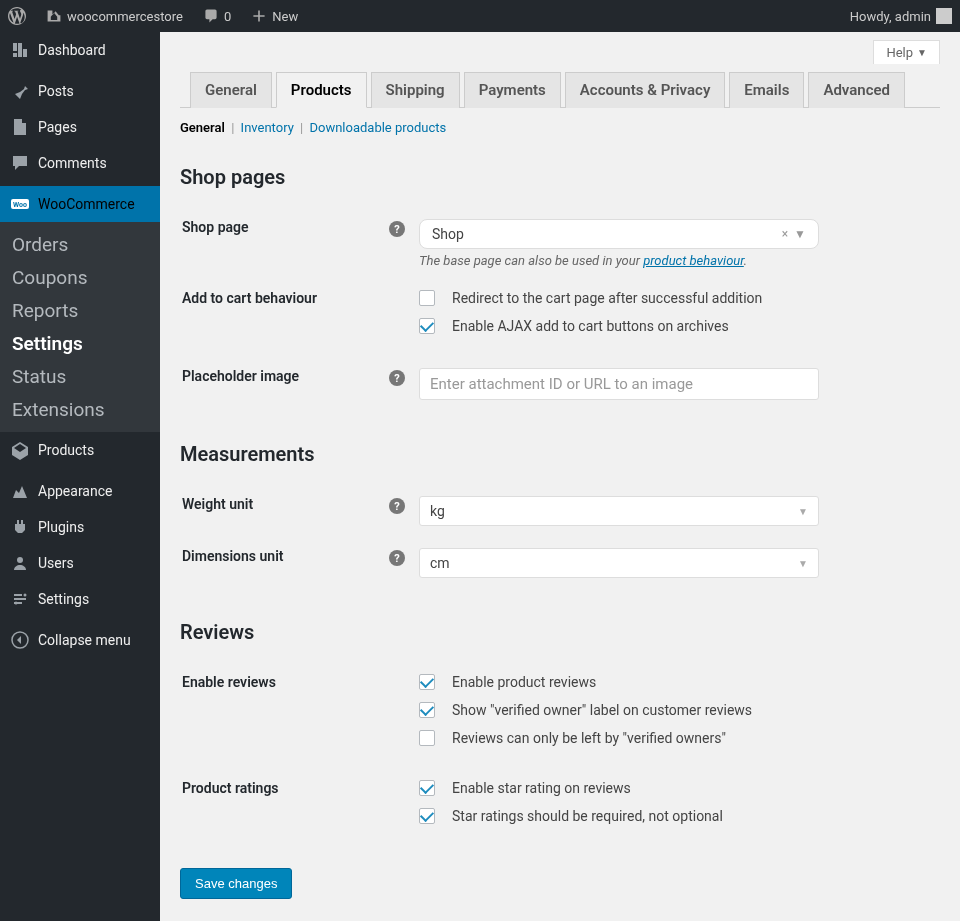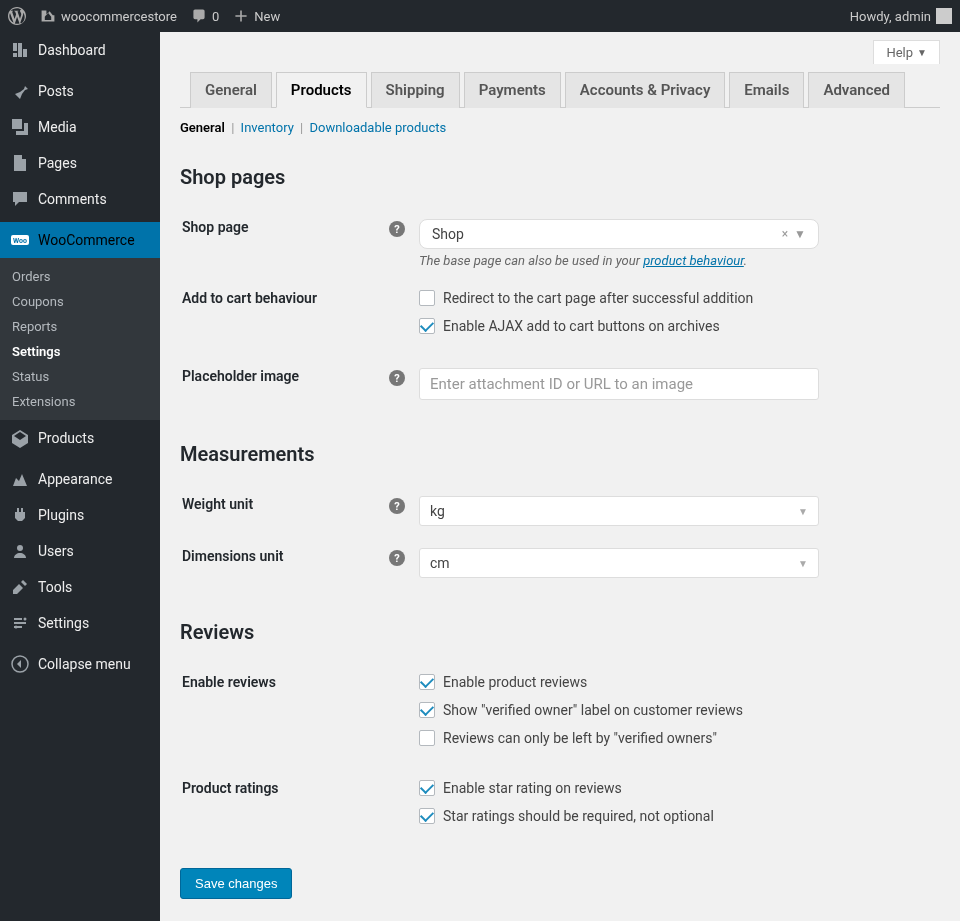--- a/index.html
+++ b/index.html
@@ -1,37 +1,37 @@
 <!DOCTYPE html>
 <html><head>
 <meta charset="utf-8">
 <style>
 * { box-sizing: border-box; margin: 0; padding: 0; }
 body { font-family: -apple-system, BlinkMacSystemFont, "Segoe UI", Roboto, sans-serif; font-size: 13px; color: #444; background: #f1f1f1; width: 960px; height: 921px; overflow: hidden; }
 
 
 .adminbar { background: #23282d; color: #ccc; height: 32px; display: flex; align-items: center; padding: 0 8px; justify-content: space-between; }
-.adminbar-left, .adminbar-right { display: flex; align-items: center; gap: 14px; }
+.adminbar-left, .adminbar-right { display: flex; align-items: center; gap: 20px; }
 .adminbar a, .adminbar span { color: #ccc; font-size: 13px; display: flex; align-items: center; gap: 5px; cursor: pointer; }
 .adminbar svg { fill: #aaa; }
 .avatar-sq { width: 16px; height: 16px; background: #ccc; display: inline-block; }
 
 
 .wrap { display: flex; height: 921px; }
 .sidebar { width: 160px; background: #23282d; color: #eee; flex-shrink: 0; }
 .menu { list-style: none; }
 .menu li { position: relative; }
 .menu a { display: flex; align-items: center; padding: 8px 10px; color: #eee; text-decoration: none; font-size: 14px; gap: 8px; cursor: pointer; min-height: 34px; }
 .menu a .ic { width: 20px; height: 20px; display: flex; align-items: center; justify-content: center; }
 .menu a .ic svg { fill: #9ba2a8; width: 20px; height: 20px; }
 .menu li.current > a { background: #0073aa; color: #000000; }
 .menu li.current > a .ic svg { fill: #fff; }
 .menu li.current::after { content: ''; position: absolute; right: -8px; top: 50%; margin-top: -8px; border: 8px solid transparent; border-right-color: #f1f1f1; }
 .submenu { list-style: none; background: #32373c; padding: 6px 0; }
-.submenu a { padding: 5px 12px; color: #b4b9be; font-size: 13px; min-height: auto; }
+.submenu a { padding: 5px 12px; color: #b4b9be; font-size: 19px; min-height: auto; }
 .submenu a.subcurrent { color: #fff; font-weight: 600; }
 .sep { height: 5px; }
 
 
 .content { flex: 1; background: #f1f1f1; position: relative; padding: 0; overflow: hidden; }
 .help-tab { position: absolute; top: 8px; right: 20px; background: #fff; border: 1px solid #ddd; border-bottom: none; padding: 4px 12px; font-size: 13px; color: #666; cursor: pointer; display: flex; align-items: center; gap: 4px; }
 .inner { padding: 40px 20px 20px 20px; }
 
 
 .nav-tabs { border-bottom: 1px solid #ccc; margin-bottom: 12px; display: flex; gap: 4px; padding-left: 10px; }
@@ -50,21 +50,21 @@
 
 .ftable { width: 100%; }
 .ftable tr td { padding: 10px 0; vertical-align: top; }
 .ftable tr td.lbl { width: 235px; font-weight: 600; color: #23282d; font-size: 14px; position: relative; padding-right: 30px; }
 .helptip { position: absolute; right: 12px; top: 12px; width: 16px; height: 16px; background: #777; border-radius: 50%; color: #fff; font-size: 11px; font-weight: 700; display: flex; align-items: center; justify-content: center; }
 .ftable td.fld { }
 .sel-wrap { background: #fff; border: 1px solid #ddd; border-radius: 8px; padding: 6px 12px; display: flex; align-items: center; justify-content: space-between; width: 400px; font-size: 14px; color: #444; }
 .sel-controls { color: #999; font-size: 12px; display: flex; gap: 6px; }
 .description { font-style: italic; color: #666; font-size: 13px; margin-top: 4px; }
 .description a { color: #0073aa; text-decoration: underline; }
-.chklbl { display: flex; align-items: flex-start; gap: 8px; font-size: 14px; color: #444; margin-bottom: 12px; }
+.chklbl { display: flex; align-items: flex-start; gap: 17px; font-size: 14px; color: #444; margin-bottom: 12px; }
 .chk { width: 16px; height: 16px; border: 1px solid #b4b9be; background: #fff; border-radius: 2px; display: flex; align-items: center; justify-content: center; flex-shrink: 0; }
 .chk.checked::before { content: ''; width: 6px; height: 10px; border: solid #1e8cbe; border-width: 0 2px 2px 0; transform: rotate(45deg); margin-top: -2px; }
 .txtinput { background: #fff; border: 1px solid #ddd; border-radius: 3px; padding: 6px 10px; width: 400px; font-size: 15px; color: #999; }
 .selectplain { background: #fff; border: 1px solid #ddd; border-radius: 3px; padding: 6px 10px; width: 400px; font-size: 14px; display: flex; justify-content: space-between; align-items: center; }
 .selectplain .caret { color: #aaa; font-size: 10px; }
 .save-btn { background: #0085ba; border: 1px solid #006799; color: #fff; padding: 7px 14px; border-radius: 3px; font-size: 13px; cursor: pointer; margin-top: 20px; }
 </style>
 </head>
 <body>
 
@@ -123,30 +123,20 @@
                 <path d="M12 2l6 6-3 1-3 4-2 5-5-5 5-2 4-3 1-3-3-3z"></path>
               </svg>
             </span>
             <span>Posts</span>
           </a>
         </li>
       <li>
           <a>
             <span class="ic">
               <svg viewBox="0 0 20 20">
-                <path d="M2 2h10v10H2V2zm12 4h4v12H6v-4h8V6z"></path>
-              </svg>
-            </span>
-            <span>Media</span>
-          </a>
-        </li>
-      <li>
-          <a>
-            <span class="ic">
-              <svg viewBox="0 0 20 20">
                 <path d="M4 2h8l4 4v12H4V2zm8 0v4h4l-4-4z"></path>
               </svg>
             </span>
             <span>Pages</span>
           </a>
         </li>
       <li>
           <a>
             <span class="ic">
               <svg viewBox="0 0 20 20">
@@ -223,30 +213,20 @@
         </li>
       <li>
           <a>
             <span class="ic">
               <svg viewBox="0 0 20 20">
                 <circle cx="10" cy="7" r="3"></circle>
                 <path d="M4 17c0-3 3-5 6-5s6 2 6 5H4z"></path>
               </svg>
             </span>
             <span>Users</span>
-          </a>
-        </li>
-      <li>
-          <a>
-            <span class="ic">
-              <svg viewBox="0 0 20 20">
-                <path d="M13 3l4 4-2 2-4-4 2-2zM3 13l6-6 4 4-6 6H3v-4z"></path>
-              </svg>
-            </span>
-            <span>Tools</span>
           </a>
         </li>
       <li>
           <a>
             <span class="ic">
               <svg viewBox="0 0 20 20">
                 <path d="M4 5h8v2H4V5zm0 4h12v2H4V9zm0 4h8v2H4v-2z"></path>
                 <circle cx="15" cy="6" r="1.5"></circle>
                 <circle cx="6" cy="14" r="1.5"></circle>
               </svg>

